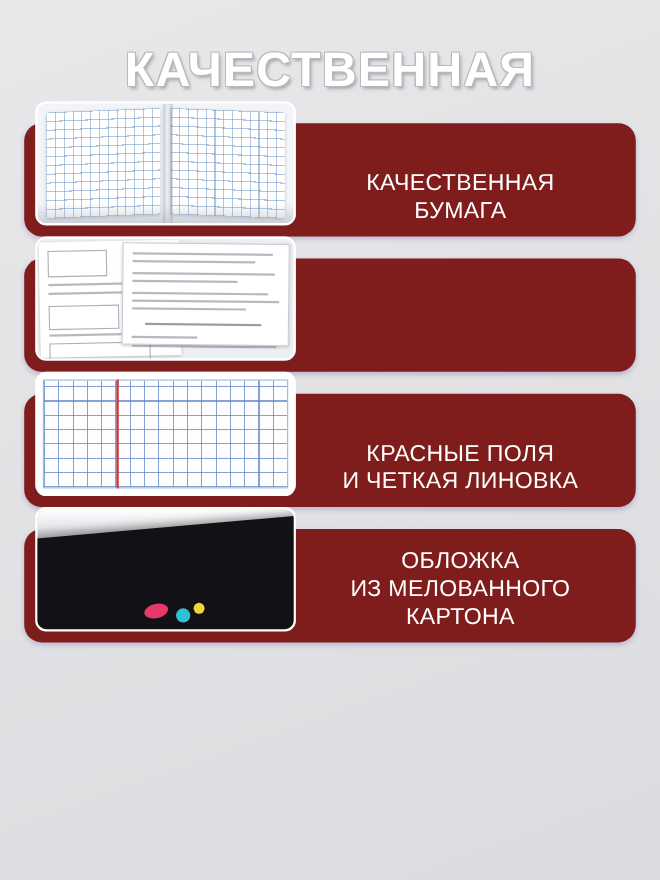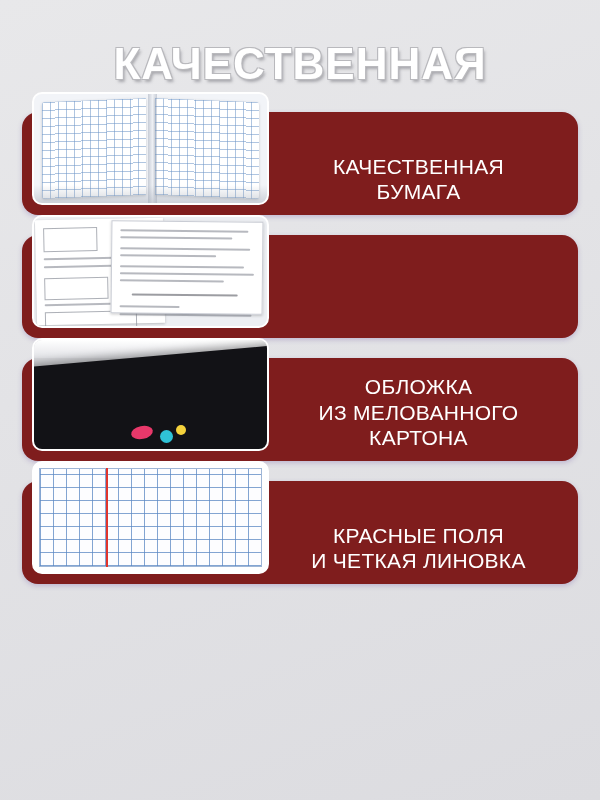--- a/index.html
+++ b/index.html
@@ -249,38 +249,38 @@
             <div class="txl" style="left:20px;top:72px;width:106px;background:#4a4d55;"></div>
             <div class="txl" style="left:8px;top:84px;width:60px;"></div>
             <div class="txl" style="left:8px;top:92px;width:132px;"></div>
           </div>
         </div>
       </div>
     </div>
 
     <div class="card">
       <div class="thumb">
+        <div class="grid-page">
+          <div class="inner"></div>
+          <div class="red"></div>
+        </div>
+      </div>
+      <div class="card-text">КРАСНЫЕ ПОЛЯ
+И ЧЕТКАЯ ЛИНОВКА</div>
+    </div>
+
+    <div class="card">
+      <div class="thumb">
         <div class="cover">
           <div class="edge"></div>
           <div class="board"></div>
           <div class="sticker s1"></div>
           <div class="sticker s2"></div>
           <div class="sticker s3"></div>
         </div>
       </div>
       <div class="card-text">ОБЛОЖКА
 ИЗ МЕЛОВАННОГО
 КАРТОНА</div>
     </div>
 
-    <div class="card">
-      <div class="thumb">
-        <div class="grid-page">
-          <div class="inner"></div>
-          <div class="red"></div>
-        </div>
-      </div>
-      <div class="card-text">КРАСНЫЕ ПОЛЯ
-И ЧЕТКАЯ ЛИНОВКА</div>
-    </div>
-
   </div>
 </div>
 
 </body></html>

